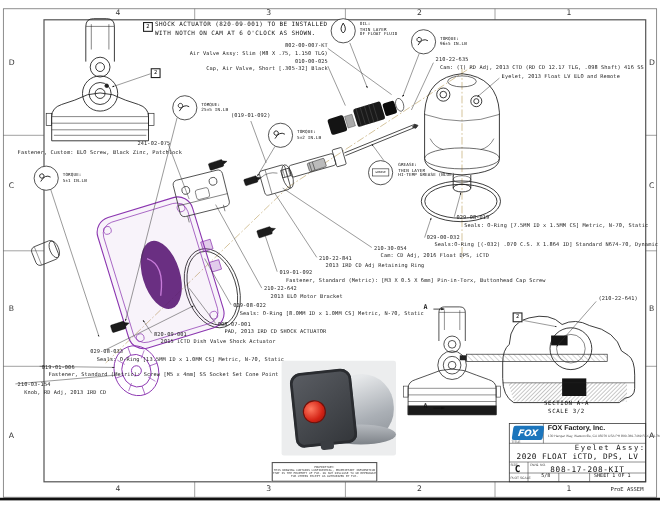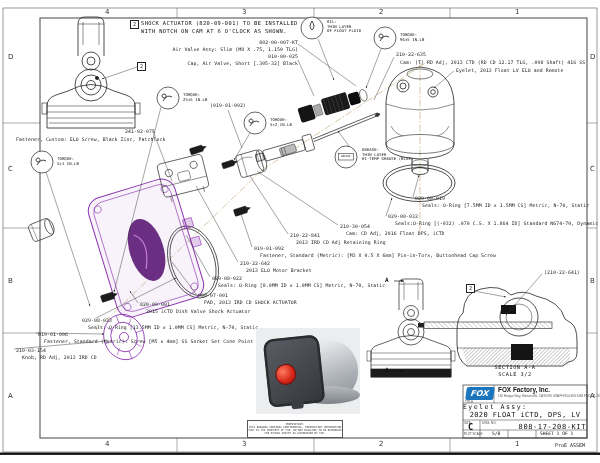--- a/index.html
+++ b/index.html
@@ -27,21 +27,21 @@
   .inset .knob{position:absolute;left:9px;top:26px;width:19px;height:19px;border-radius:50%;
         border:1px solid #70100a;background:radial-gradient(circle at 35% 35%,#ff7a60,#d42315 60%,#8e130c);}
   .inset .foot{position:absolute;left:22px;top:64px;width:12px;height:8px;background:#3a3d42;border-radius:0 0 3px 3px;}
   
   .tb-logo{position:absolute;left:466px;top:387px;width:28px;height:13px;background:#1b75bc;color:#fff;
         font-family:"DejaVu Sans",sans-serif;font-style:italic;font-weight:bold;font-size:8px;line-height:13px;
         text-align:center;transform:skewX(-8deg);border-radius:2px;}
   .tb-company{font-family:"Liberation Sans",sans-serif;font-weight:bold;font-size:6.4px;color:#111;}
   .tb-address{font-family:"Liberation Sans",sans-serif;font-size:3px;color:#555;}
   .tb-mini{font-family:"Liberation Sans",sans-serif;font-size:3px;color:#444;}
-  .tb-title1{font-size:6.6px;letter-spacing:1.4px;color:#111;width:124px;text-align:left;}
+  .tb-title1{font-size:6.6px;letter-spacing:1.4px;color:#111;width:124px;text-align:right;}
   .tb-title2{font-size:7px;letter-spacing:.4px;color:#111;width:124px;text-align:center;}
   .tb-size{font-size:8.5px;font-weight:bold;color:#111;}
   .tb-dwg{font-size:7px;letter-spacing:.6px;color:#111;width:104px;text-align:center;}
   .tb-small{font-size:4.6px;color:#111;}
   .prop{position:absolute;left:247px;top:420px;width:96px;height:18px;border:.5px solid #555;background:#fff;
         font-size:2.6px;line-height:3.2px;text-align:center;color:#333;padding-top:1.5px;box-sizing:border-box;}
 </style>
 </head>
 <body>
 
@@ -396,19 +396,19 @@
 
   <div class="tb-logo">FOX</div>
   <div class="t tb-company" style="left:498px;top:386px;">FOX Factory, Inc.</div>
   <div class="t tb-address" style="left:498px;top:394px;">130 Hangar Way, Watsonville, CA 95076 USA   PH 800-369-7469   FAX 831-768-7026</div>
   <div class="t tb-mini" style="left:465px;top:400px;">TITLE</div>
   <div class="t tb-title1" style="left:463px;top:403px;">Eyelet Assy:</div>
   <div class="t tb-title2" style="left:463px;top:411px;">2020 FLOAT iCTD, DPS, LV</div>
   <div class="t tb-mini" style="left:464px;top:420.5px;">SIZE</div>
   <div class="t tb-size" style="left:468px;top:422px;">C</div>
   <div class="t tb-mini" style="left:482px;top:420.5px;">DWG. NO.</div>
-  <div class="t tb-dwg" style="left:482px;top:422.5px;text-align:right;">808-17-208-KIT</div>
+  <div class="t tb-dwg" style="left:482px;top:422.5px;">808-17-208-KIT</div>
   <div class="t tb-mini" style="left:464px;top:431.5px;">PLOT SCALE</div>
   <div class="t tb-small" style="left:492px;top:431px;">5/8</div>
   <div class="t tb-small" style="left:540px;top:431px;">SHEET 1 OF 1</div>
   <div class="t" style="left:543px;top:442px;width:42px;text-align:right;font-size:5px;color:#222;">ProE ASSEM</div>
 
 </div>
 
 </body></html>

